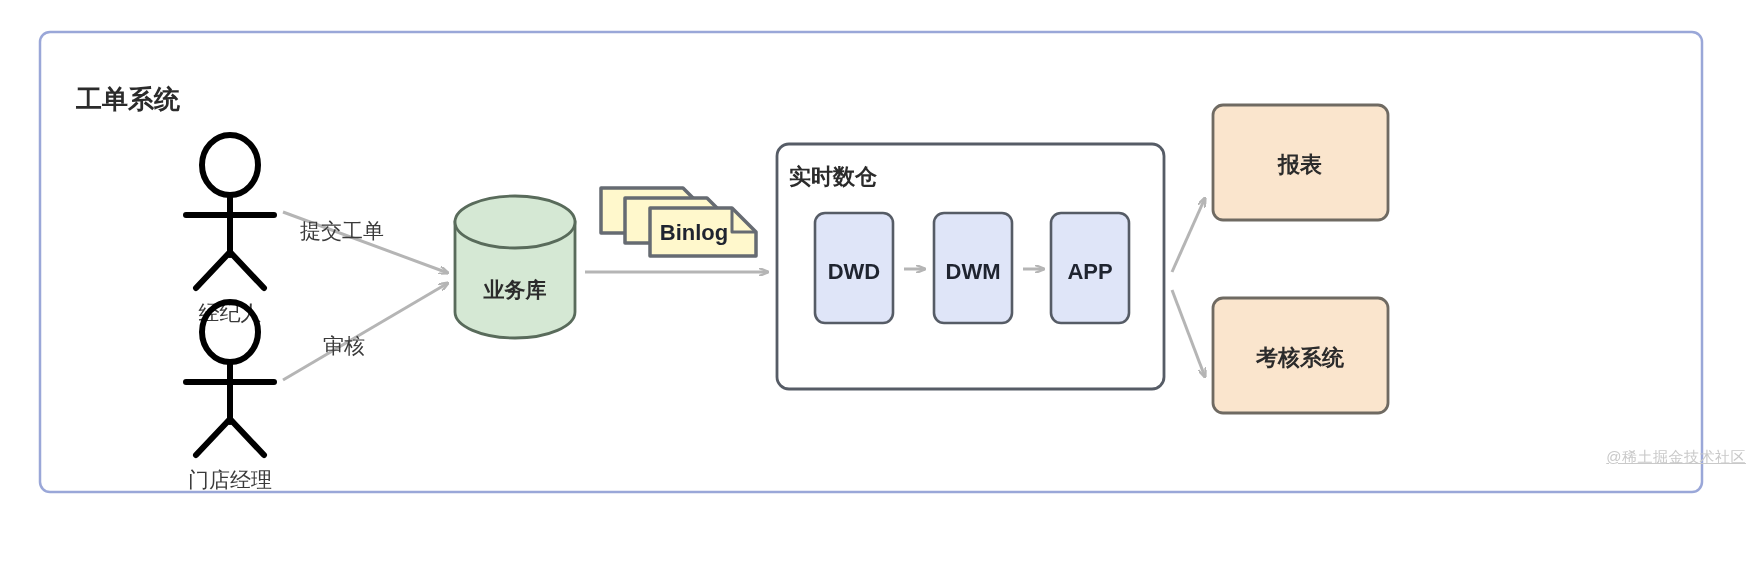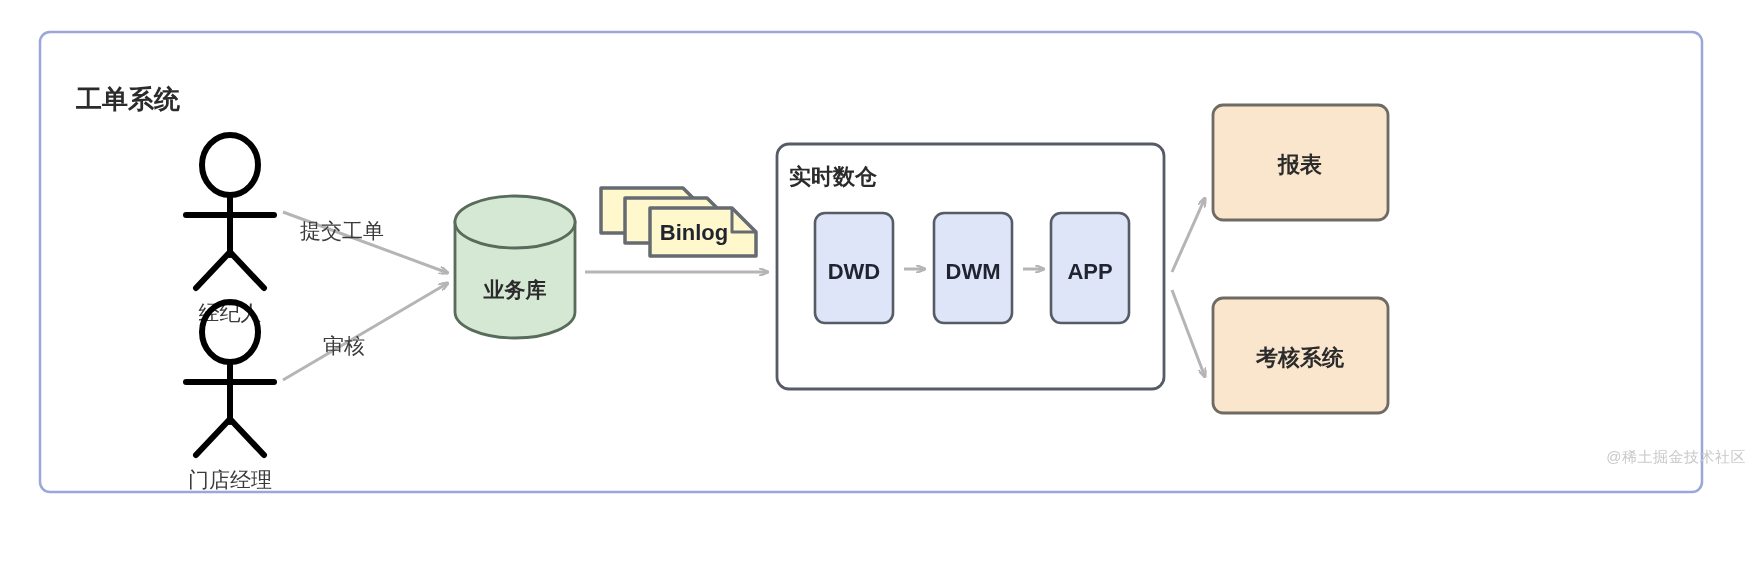--- a/index.html
+++ b/index.html
@@ -29,20 +29,21 @@
   }
   .watermark {
     position: absolute;
     right: 18px;
     bottom: 10px;
     font-size: 15px;
     color: #c9c9c9;
     letter-spacing: 0.5px;
     font-family: "Liberation Sans", "DejaVu Sans", sans-serif;
     user-select: none;
+    text-decoration: underline;
   }
   text {
     font-family: "Liberation Sans", "DejaVu Sans", sans-serif;
   }
   .t-title {
     font-size: 26px;
     font-weight: bold;
     fill: #2b2b2b;
   }
   .t-section {

